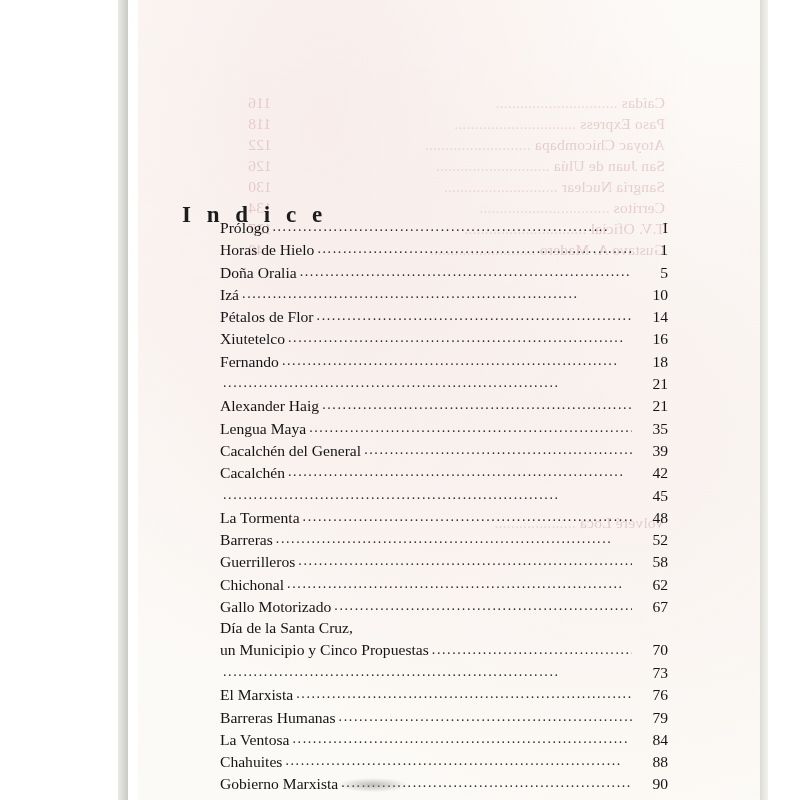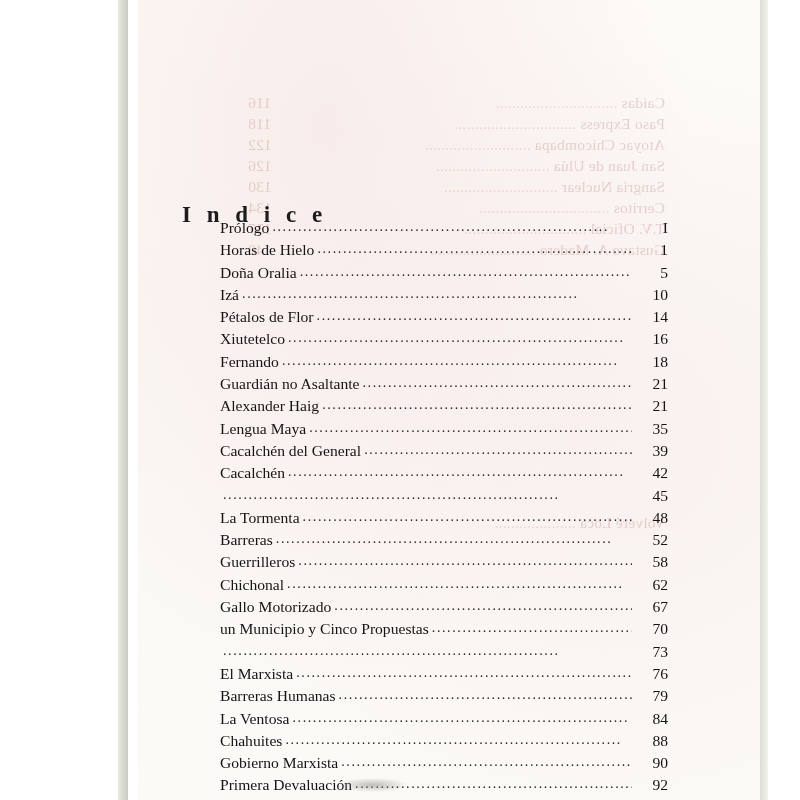--- a/index.html
+++ b/index.html
@@ -257,21 +257,20 @@
           <span class="pg">16</span>
         </div>
 
         <div class="entry">
           <span class="label">Fernando</span>
           <span class="leader">..................................................................</span>
           <span class="pg">18</span>
         </div>
 
         <div class="entry">
-          <span class="label">Guardián no Asaltante</span>
           <span class="leader">..................................................................</span>
           <span class="pg">21</span>
         </div>
 
         <div class="entry">
           <span class="label">Alexander Haig</span>
           <span class="leader">..................................................................</span>
           <span class="pg">21</span>
         </div>
 
@@ -322,20 +321,21 @@
           <span class="pg">62</span>
         </div>
 
         <div class="entry">
           <span class="label">Gallo Motorizado</span>
           <span class="leader">..................................................................</span>
           <span class="pg">67</span>
         </div>
 
         <div class="entry cont">
+          <span class="l1">Día de la Santa Cruz,</span>
           <span class="l2">
             <span class="label">un Municipio y Cinco Propuestas</span>
             <span class="leader">..................................................................</span>
             <span class="pg">70</span>
           </span>
         </div>
 
         <div class="entry">
           <span class="leader">..................................................................</span>
           <span class="pg">73</span>

